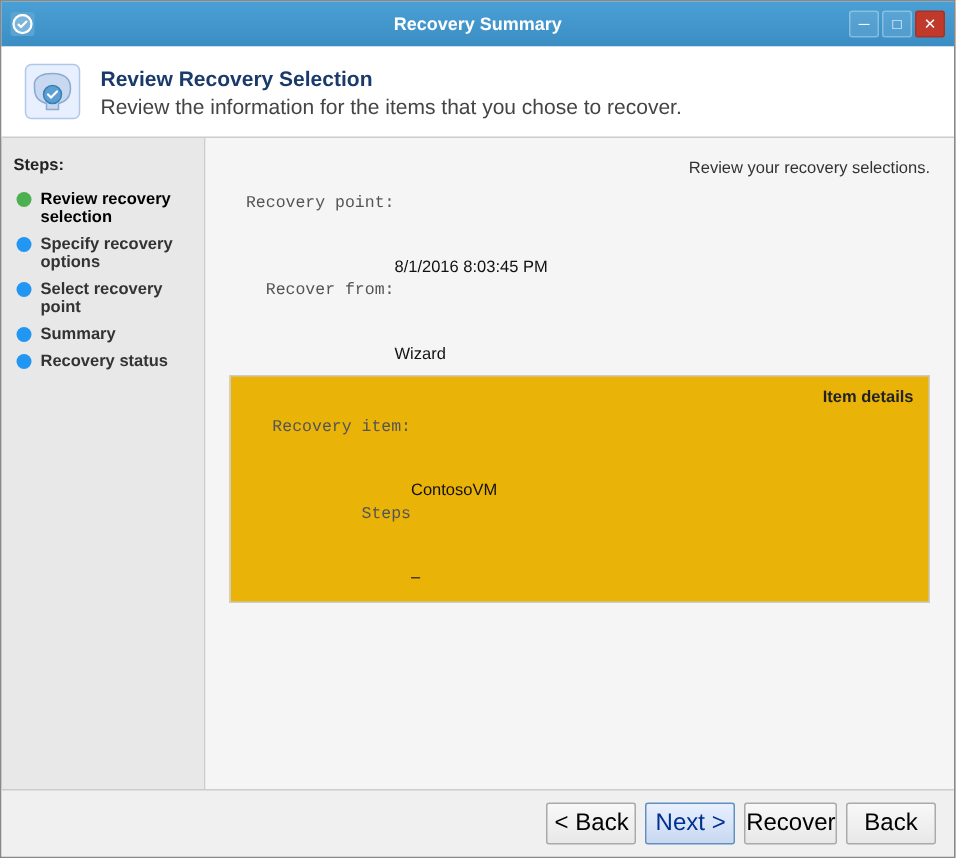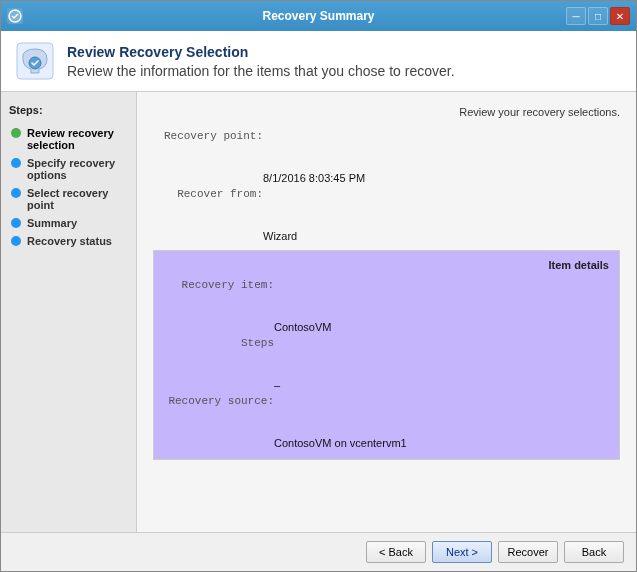--- a/index.html
+++ b/index.html
@@ -174,42 +174,42 @@
       flex-shrink: 0;
       font-family: Liberation Mono, monospace;
     }
     .info-value {
       color: #111;
       font-weight: 500;
       margin-top: 42px;
     }
     .item-details-box {
       border: 1px solid #ccc;
-      background: #c4b5fd;
+      background: #eab308;
       padding: 8px 10px;
       margin-top: 6px;
     }
     .item-details-title {
       font-size: 11px;
       font-weight: 600;
       margin-bottom: 6px;
       color: #222;
     }
     .footer {
       background: #f0f0f0;
       border-top: 1px solid #ccc;
       padding: 8px 12px;
       display: flex;
       justify-content: flex-end;
       gap: 6px;
       flex-shrink: 0;
     }
     .btn {
       padding: 4px 0;
-      font-size: 11px;
+      font-size: 16px;
       border: 1px solid #aaa;
       background: linear-gradient(to bottom, #f8f8f8, #e8e8e8);
       cursor: pointer;
       border-radius: 2px;
       min-width: 60px;
       text-align: center;
     }
     .btn.primary {
       background: linear-gradient(to bottom, #e8f0ff, #c8d8f0);
       border-color: #6090c0;
@@ -298,24 +298,20 @@
         <div class="item-details-title">Item details</div>
         <div class="info-table">
           <div class="info-row">
             <span class="info-label">Recovery item:</span>
             <span class="info-value">ContosoVM</span>
           </div>
           <div class="info-row">
             <span class="info-label">Steps</span>
             <span class="info-value">–</span>
           </div>
-          <div class="info-row">
-            <span class="info-label">Recovery source:</span>
-            <span class="info-value">ContosoVM on vcentervm1</span>
-          </div>
         </div>
       </div>
 
     </div>
   </div>
 
   <div class="footer">
     <button class="btn">&lt; Back</button>
     <button class="btn primary">Next &gt;</button>
     <button class="btn">Recover</button>

